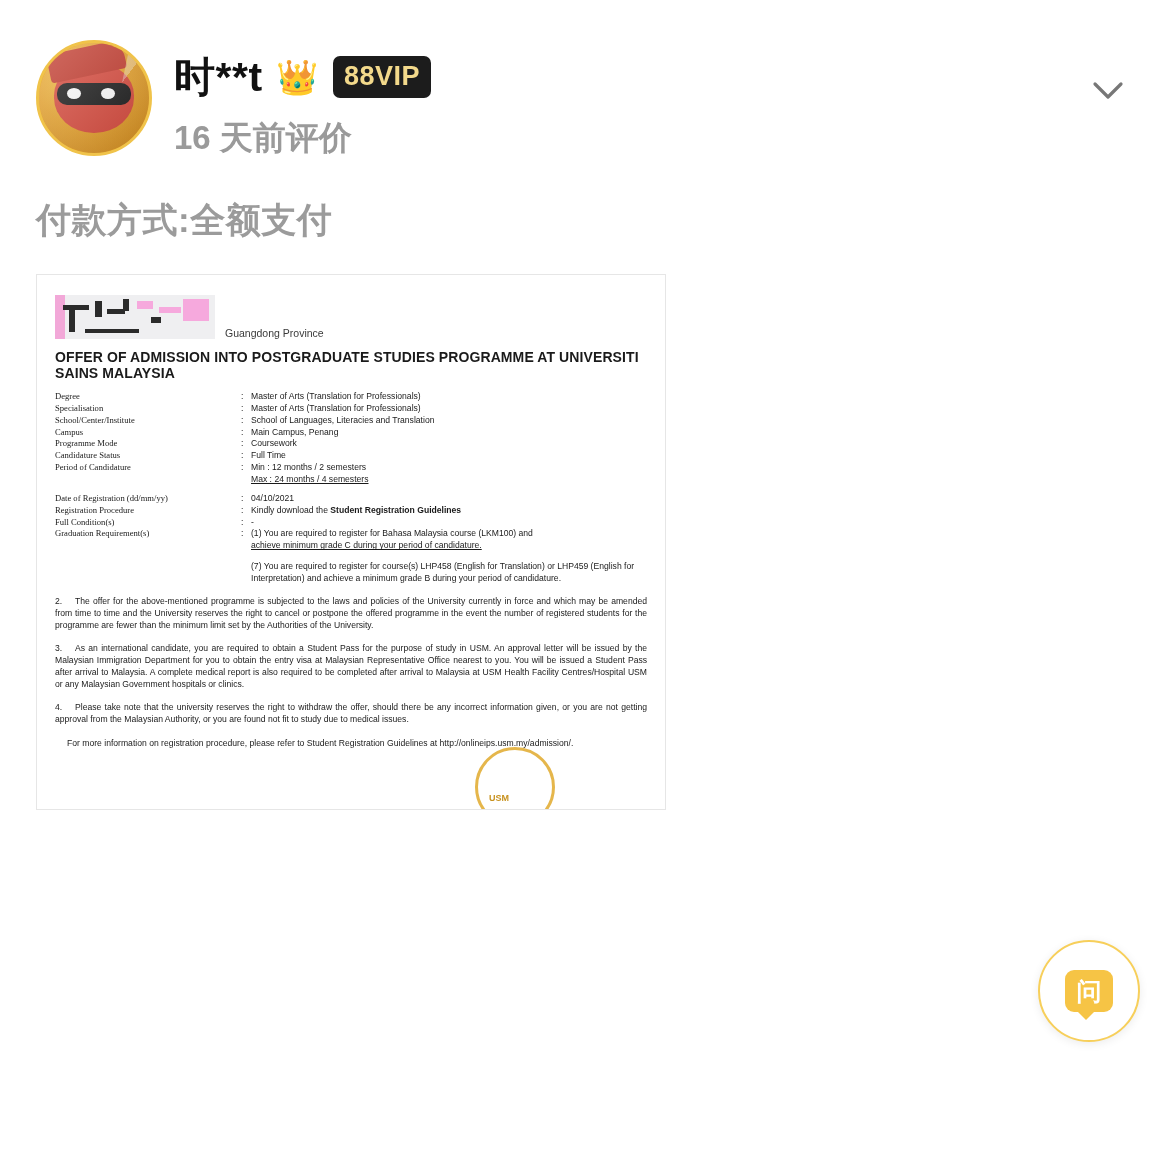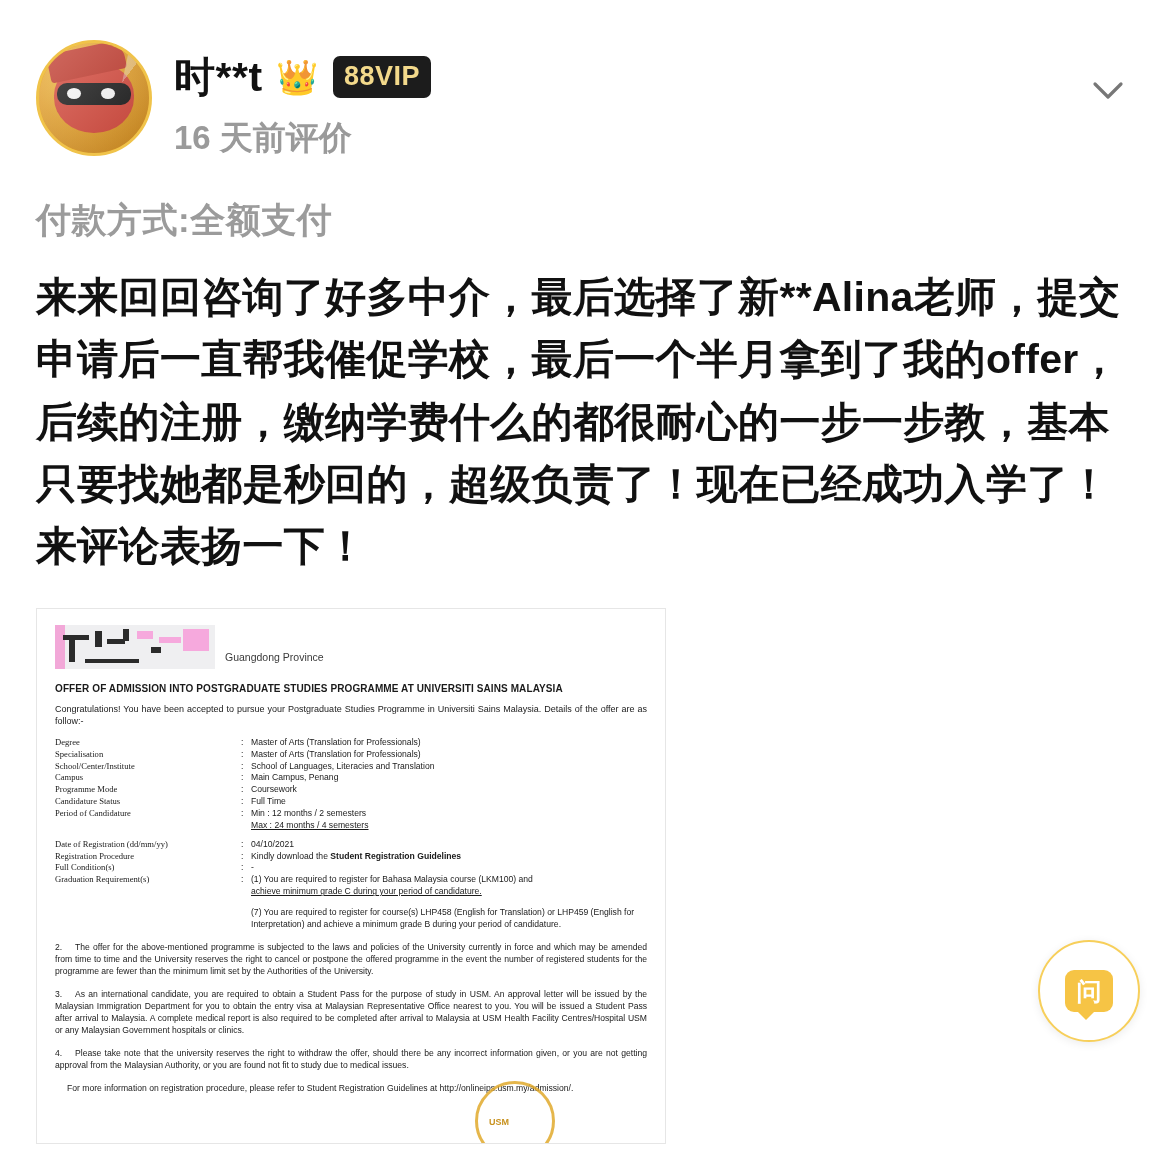--- a/index.html
+++ b/index.html
@@ -158,21 +158,21 @@
     background: #ffffff;
     border: 1px solid #e6e6e6;
     box-sizing: border-box;
     overflow: hidden;
     font-family: "Liberation Sans", sans-serif;
     color: #1a1a1a;
   }
   .doc-inner { padding: 16px 18px 0 18px; }
   .doc-logo-row {
     display: flex;
-    align-items: flex-start;
+    align-items: flex-end;
     gap: 10px;
     height: 48px;
   }
   .doc-logo {
     width: 160px;
     height: 44px;
     background:
       linear-gradient(90deg, #f2a8d8 0 6%, transparent 6% 100%),
       linear-gradient(0deg, #efeff1 0 100%);
     position: relative;
@@ -187,21 +187,21 @@
     background: #f6a9dd;
   }
   .doc-province {
     font-size: 10.5px;
     color: #3a3a3a;
     padding-top: 26px;
     white-space: nowrap;
   }
   .doc-title {
     margin-top: 10px;
-    font-size: 10px;
+    font-size: 14px;
     font-weight: 700;
     letter-spacing: .1px;
   }
   .doc-para {
     margin-top: 9px;
     font-size: 9px;
     line-height: 1.35;
     text-align: justify;
   }
   .doc-table {
@@ -243,21 +243,21 @@
     bottom: -18px;
     width: 74px;
     height: 74px;
     border-radius: 50%;
     border: 3px solid #e0a92b;
     opacity: .85;
   }
   .doc-stamp-text {
     position: absolute;
     left: 452px;
-    bottom: 16px;
+    bottom: 6px;
     font-size: 9px;
     font-weight: 700;
     color: #c8921f;
   }
   
   .ask-fab {
     position: absolute;
     right: 30px;
     bottom: 128px;
     width: 98px;
@@ -321,21 +321,20 @@
 
     <div class="chevron-down">
       <svg viewBox="0 0 44 44" width="44" height="44" aria-hidden="true">
         <polyline points="9,16 22,29 35,16" fill="none" stroke="#777777" stroke-width="3.2" stroke-linecap="round" stroke-linejoin="round"></polyline>
       </svg>
     </div>
   </div>
 
   <div class="pay-method">付款方式:全额支付</div>
 
-  <div class="review-body">来来回回咨询了好多中介，最后选择了新**Alina老师，提交申请后一直帮我催促学校，最后一个半月拿到了我的offer，后续的注册，缴纳学费什么的都很耐心的一步一步教，基本只要找她都是秒回的，超级负责了！现在已经成功入学了！来评论表扬一下！</div>
 
   <div class="attachment">
     <div class="doc-inner">
 
       <div class="doc-logo-row">
         <div class="doc-logo">
           <div class="pix" style="left:8px;  top:10px; width:26px; height:5px;"></div>
           <div class="pix" style="left:14px; top:15px; width:6px;  height:22px;"></div>
           <div class="pix" style="left:40px; top:6px;  width:7px;  height:16px;"></div>
           <div class="pix" style="left:52px; top:14px; width:18px; height:5px;"></div>
@@ -344,21 +343,20 @@
           <div class="pink" style="left:104px;top:12px; width:22px; height:6px;"></div>
           <div class="pix" style="left:96px; top:22px; width:10px; height:6px;"></div>
           <div class="pix" style="left:30px; top:34px; width:54px; height:4px;"></div>
           <div class="pink" style="left:128px;top:4px;  width:26px; height:22px;"></div>
         </div>
         <div class="doc-province">Guangdong Province</div>
       </div>
 
       <div class="doc-title">OFFER OF ADMISSION INTO POSTGRADUATE STUDIES PROGRAMME AT UNIVERSITI SAINS MALAYSIA</div>
 
-      <div class="doc-para">Congratulations! You have been accepted to pursue your Postgraduate Studies Programme in Universiti Sains Malaysia. Details of the offer are as follow:-</div>
 
       <div class="doc-table">
         <div class="doc-row">
           <span class="k">Degree</span>
           <span class="c">:</span>
           <span class="v">Master of Arts (Translation for Professionals)</span>
         </div>
         <div class="doc-row">
           <span class="k">Specialisation</span>
           <span class="c">:</span>

